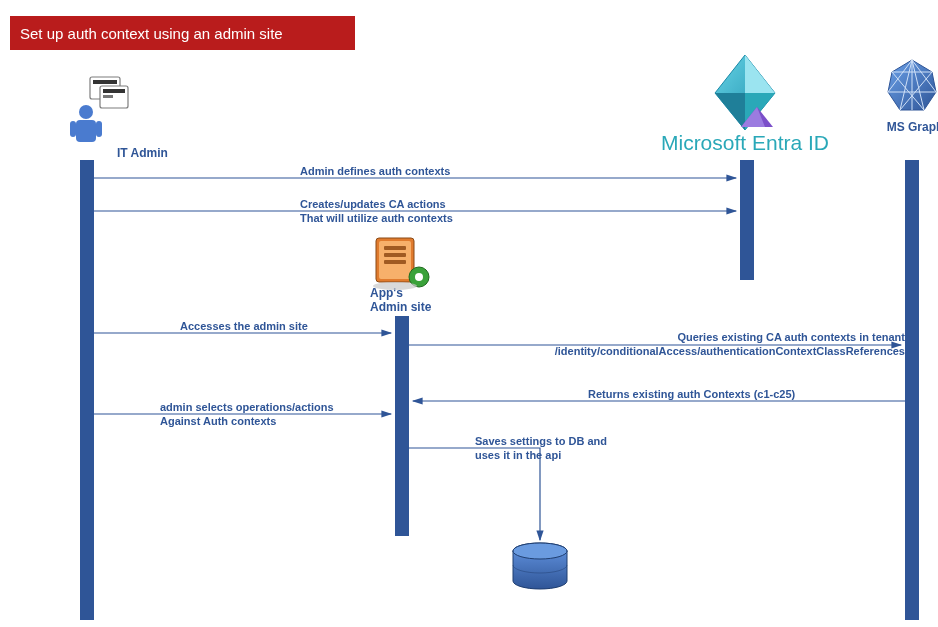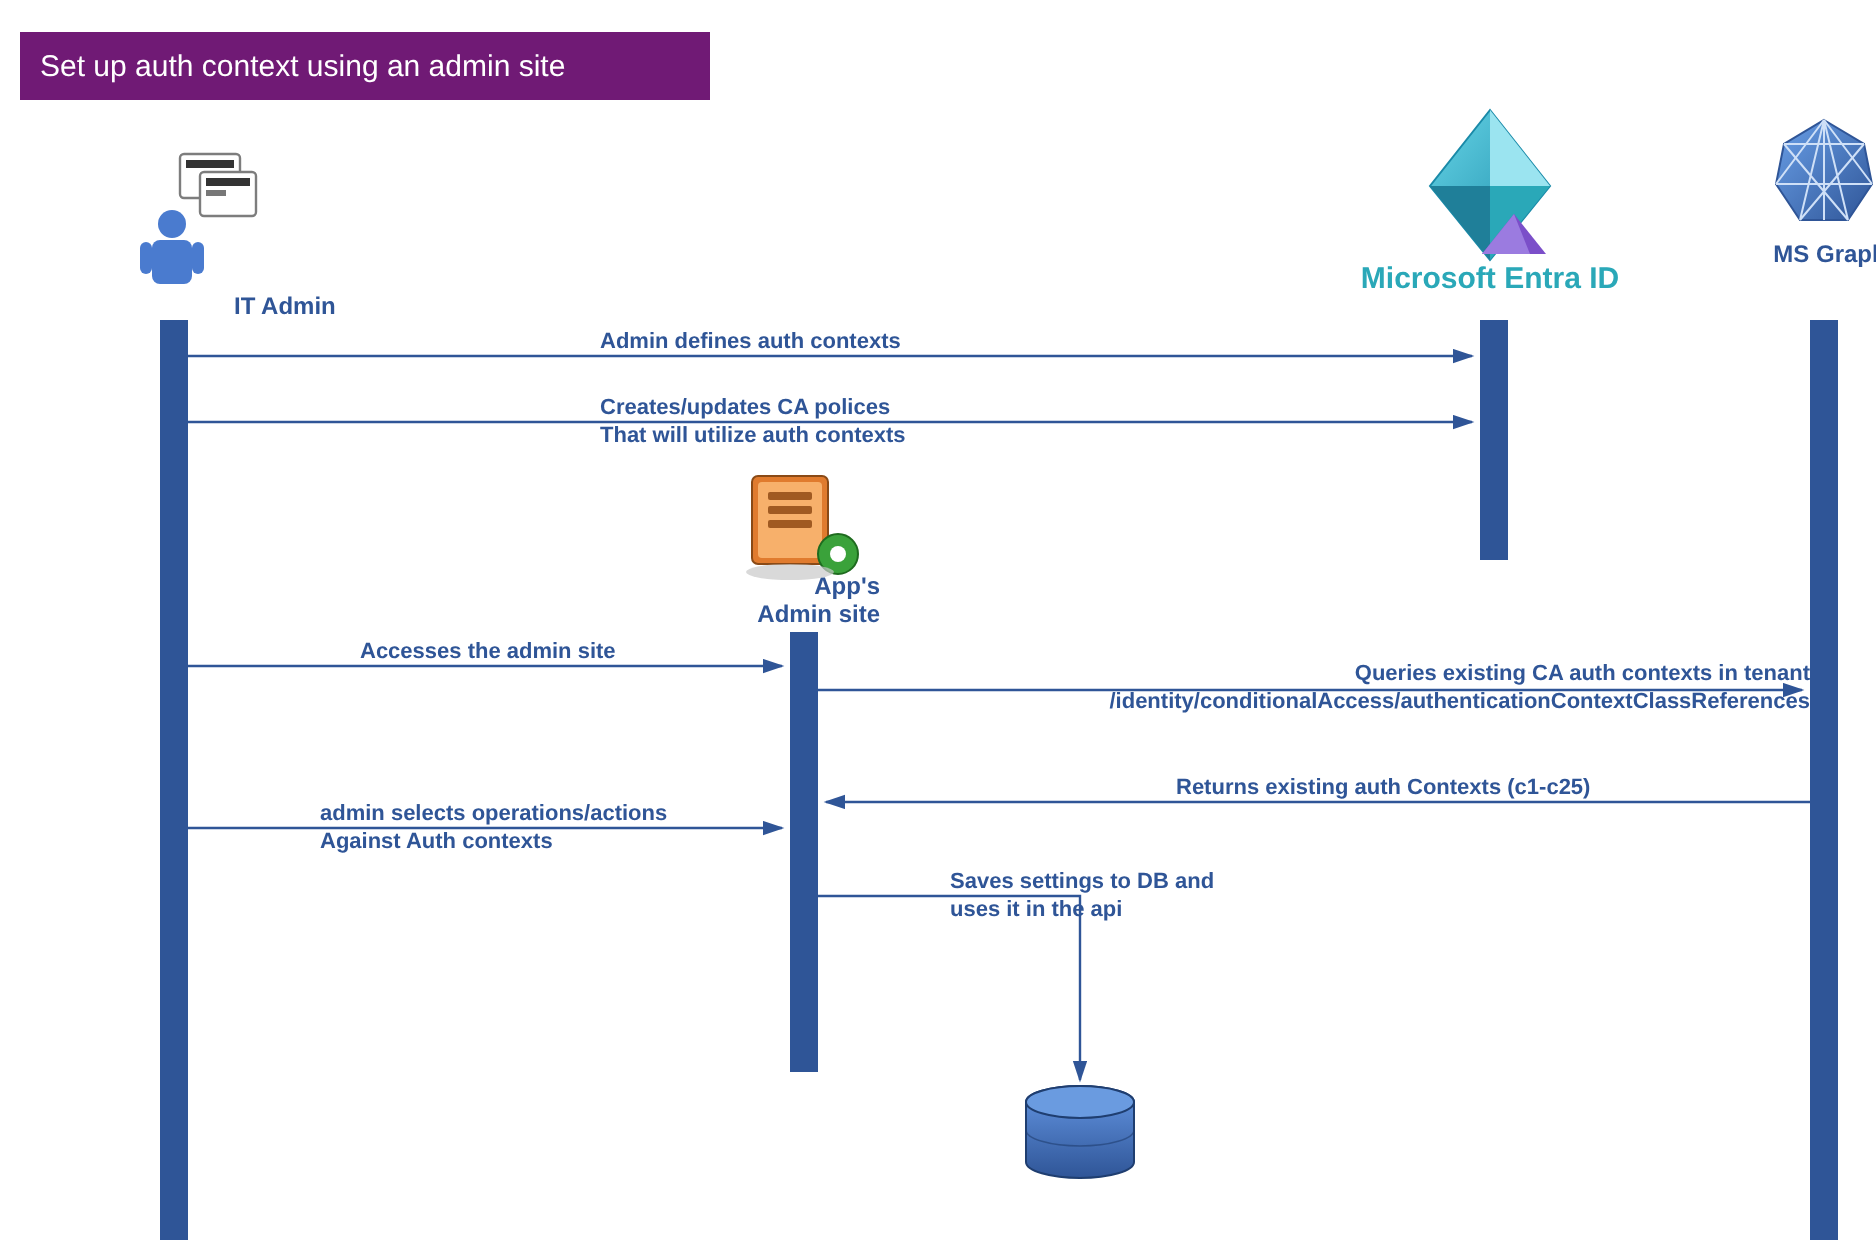--- a/index.html
+++ b/index.html
@@ -17,21 +17,21 @@
     position: relative;
     width: 938px;
     height: 627px;
   }
   .title-banner {
     position: absolute;
     left: 10px;
     top: 16px;
     width: 345px;
     height: 34px;
-    background: #701a75;
+    background: #b91c1c;
     color: #ffffff;
     font-size: 15px;
     display: flex;
     align-items: center;
     padding-left: 10px;
     box-sizing: border-box;
   }
   .lifeline {
     position: absolute;
     width: 14px;
@@ -73,39 +73,39 @@
 </div>
 
 <div class="lifeline" style="left:80px;  top:160px; height:460px;"></div>
 <div class="lifeline" style="left:395px; top:316px; height:220px;"></div>
 <div class="lifeline" style="left:740px; top:160px; height:120px;"></div>
 <div class="lifeline" style="left:905px; top:160px; height:460px;"></div>
 
 <div class="actor-label" style="left:72px; top:146px;padding-left:45px;">
   <span>IT Admin</span>
 </div>
-<div class="actor-label" style="left:370px; top:286px; width:70px; text-align:right;">
+<div class="actor-label" style="left:370px; top:286px; width:70px; text-align:left;">
   <span>App's</span><br>
   <span>Admin site</span>
 </div>
-<div class="actor-label" style="left:660px; top:131px; width:170px; text-align:center; font-size:15px; font-weight:700; color:#2aa8b8;">
+<div class="actor-label" style="left:660px; top:131px; width:170px; text-align:center; font-size:21px; font-weight:400; color:#2aa8b8;">
   <span>Microsoft Entra ID</span>
 </div>
 <div class="actor-label" style="left:885px; top:120px; width:60px; text-align:center;">
   <span>MS Graph</span>
 </div>
 <div class="db-label" style="left:513px; top:567px;">
   <span>Database</span>
 </div>
 
 <div class="msg-label" style="left:300px; top:165px;">
   <span>Admin defines auth contexts</span>
 </div>
 <div class="msg-label" style="left:300px; top:198px;">
-  <span>Creates/updates CA polices</span><br>
+  <span>Creates/updates CA actions</span><br>
   <span>That will utilize auth contexts</span>
 </div>
 <div class="msg-label" style="left:180px; top:320px;">
   <span>Accesses the admin site</span>
 </div>
 <div class="msg-label" style="left:455px; top:331px; width:450px; text-align:right;">
   <span>Queries existing CA auth contexts in tenant</span><br>
   <span>/identity/conditionalAccess/authenticationContextClassReferences</span>
 </div>
 <div class="msg-label" style="left:545px; top:388px;padding-left:43px;">

